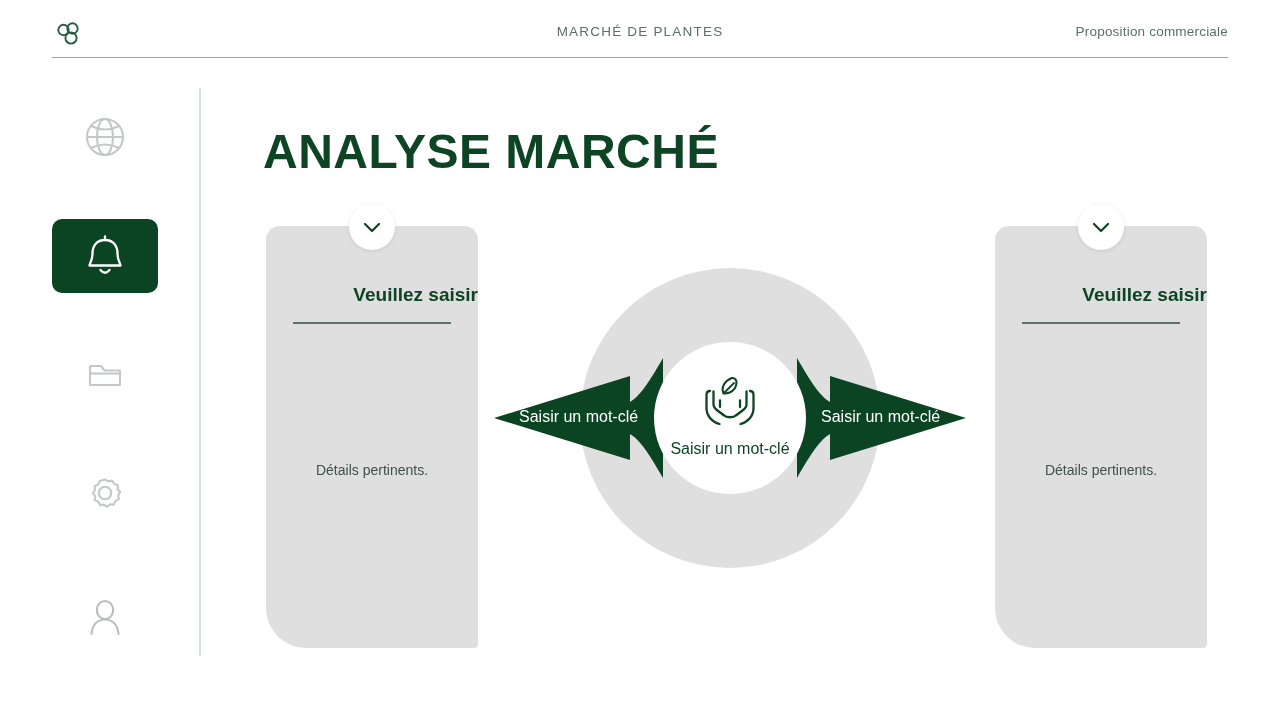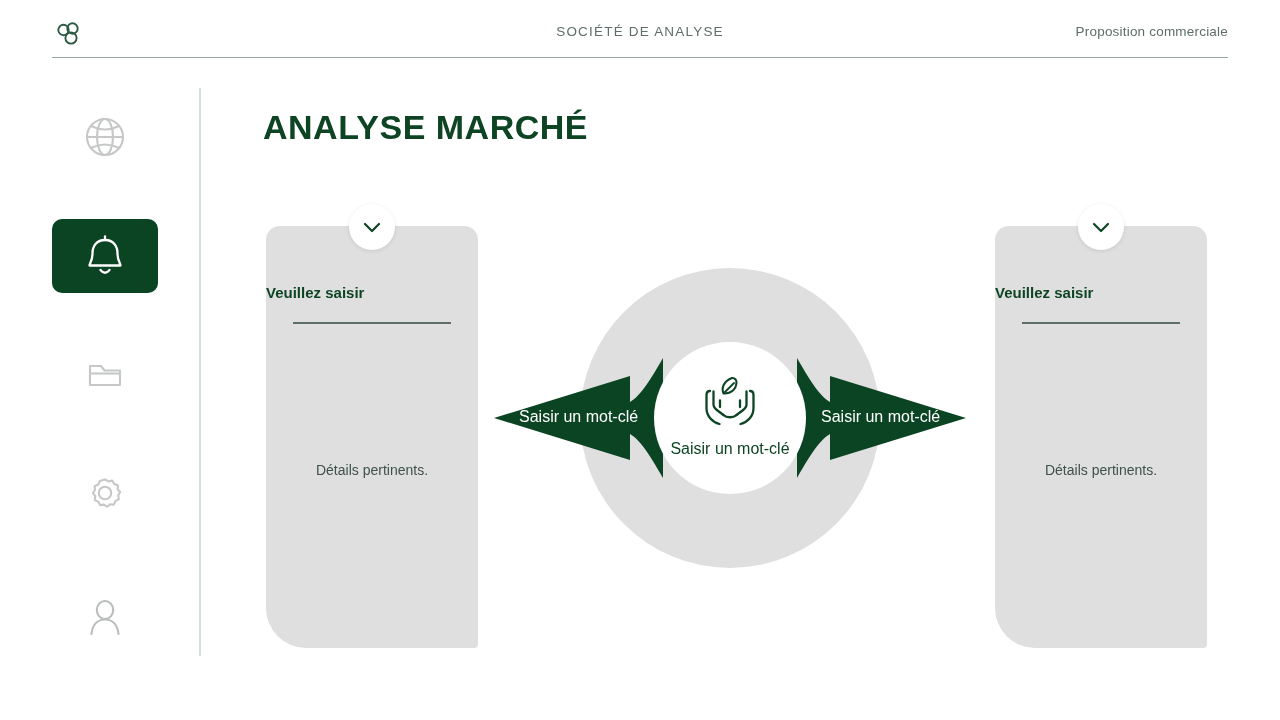--- a/index.html
+++ b/index.html
@@ -70,22 +70,22 @@
   .divider-v {
     position: absolute;
     left: 199px; top: 88px;
     width: 2px; height: 568px;
     background: #cfe4d8;
   }
 
   
   .title {
     position: absolute;
-    left: 263px; top: 108px;
-    font-size: 34px;
+    left: 263px; top: 124px;
+    font-size: 48px;
     font-weight: bold;
     letter-spacing: 0.5px;
     color: #0d4423;
     white-space: nowrap;
   }
 
   
   .card {
     position: absolute;
     top: 226px;
@@ -93,22 +93,22 @@
     background: #dfdfe0;
     border-radius: 14px 14px 4px 40px;
   }
   .card.left  { left: 266px; }
   .card.right { left: 995px; }
 
   .card-heading {
     position: absolute;
     left: 0; top: 58px;
     width: 100%;
-    text-align: left;
-    font-size: 15px;
+    text-align: right;
+    font-size: 19px;
     font-weight: bold;
     color: #0d4423;
   }
   .card-underline {
     position: absolute;
     left: 27px; top: 96px;
     width: 158px; height: 1.5px;
     background: #5d6f66;
   }
   .card-body {
@@ -184,21 +184,21 @@
 <div id="slide">
 
   <div class="header">
     <div class="logo">
       <svg width="32" height="32" viewBox="0 0 32 32">
         <circle cx="11.5" cy="12" r="5.2" fill="none" stroke="#2c5b45" stroke-width="1.9"></circle>
         <circle cx="20.5" cy="10.5" r="5.2" fill="none" stroke="#2c5b45" stroke-width="1.9"></circle>
         <circle cx="19" cy="20" r="5.6" fill="none" stroke="#2c5b45" stroke-width="1.9"></circle>
       </svg>
     </div>
-    <div class="header-center">SOCIÉTÉ DE ANALYSE</div>
+    <div class="header-center">MARCHÉ DE PLANTES</div>
     <div class="header-right">Proposition commerciale</div>
     <div class="header-rule"></div>
   </div>
 
   <div class="sidebar">
 
     <div class="nav-item" style="top:12px;">
       <svg class="nav-ico" width="52" height="52" viewBox="0 0 52 52">
         <circle cx="26" cy="26" r="18" fill="none" stroke="#c5c8c7" stroke-width="2.1"></circle>
         <ellipse cx="26" cy="26" rx="8" ry="18" fill="none" stroke="#c5c8c7" stroke-width="2.1"></ellipse>

